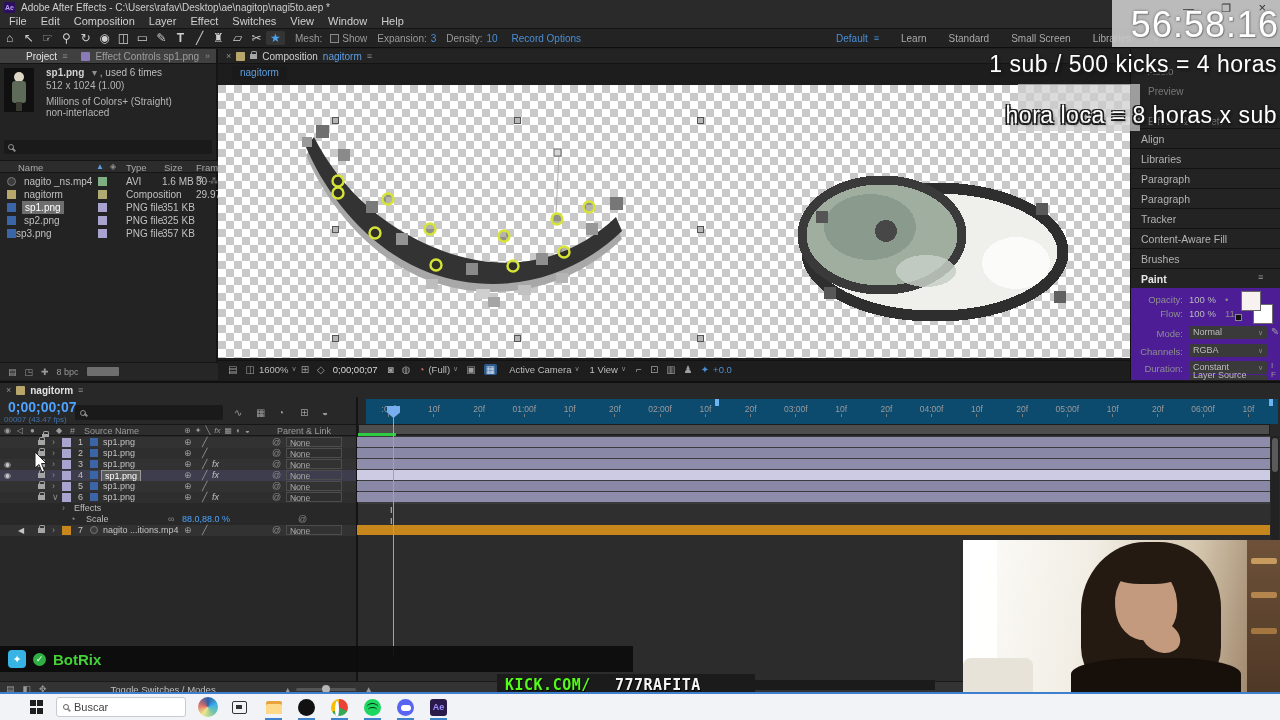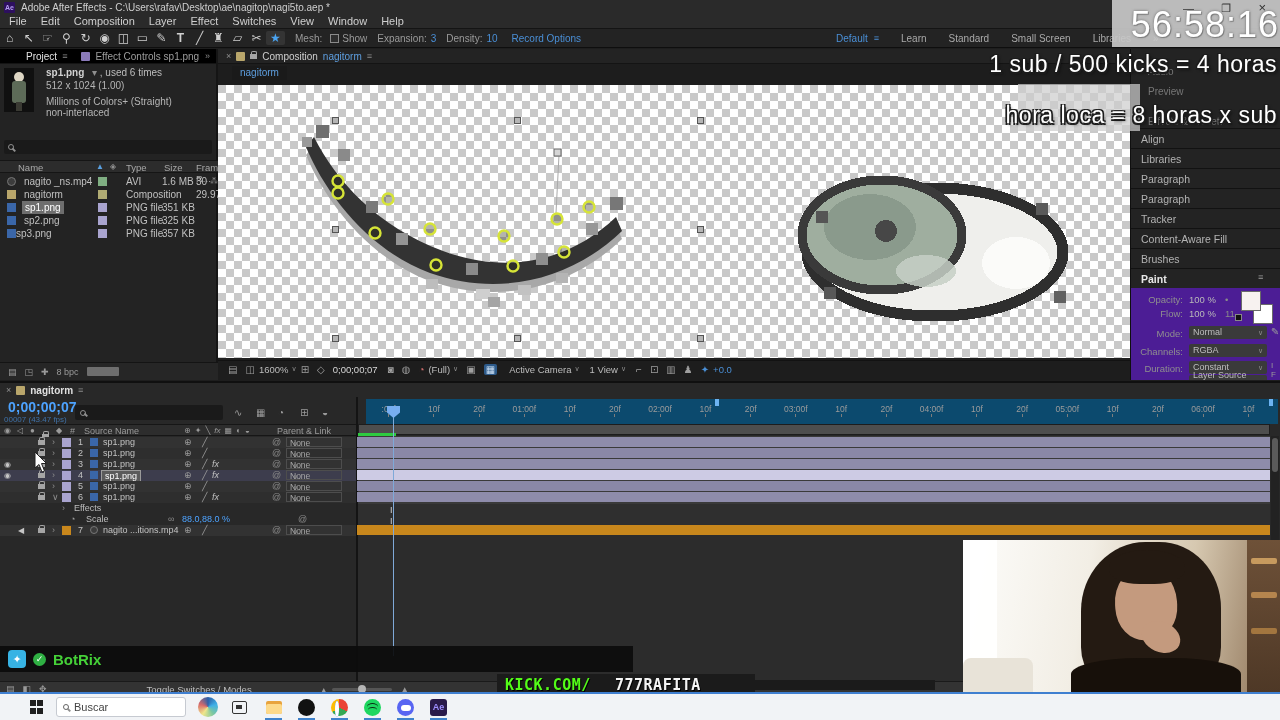--- a/index.html
+++ b/index.html
@@ -111,21 +111,21 @@
     <span style="color:#4a8fd6;font-size:9px;margin-left:6px">≡</span>
     <span class="ws">Learn</span>
     <span class="ws">Standard</span>
     <span class="ws">Small Screen</span>
     <span class="ws">Libraries</span>
     <span class="ws">»</span>
   </div>
 
   <div class="abs panel" style="left:0;top:49px;width:218px;height:331px;border-right:2px solid #151515">
 
-    <div class="flex" style="height:15px;background:#000000;border-bottom:1px solid #141414">
+    <div class="flex" style="height:15px;background:#404040;border-bottom:1px solid #141414">
       <span class="ptab" style="margin-left:26px;color:#e3e3e3">Project</span>
       <span style="font-size:9px;color:#8a8a8a;margin-left:5px">≡</span>
       <span style="width:9px;height:9px;background:#8a7ab8;border-radius:1px;margin-left:14px"></span>
       <span class="ptab" style="margin-left:5px;color:#9d9d9d">Effect Controls sp1.png</span>
       <span style="margin-left:auto;margin-right:6px;color:#8a8a8a;font-size:9px">»</span>
     </div>
 
     <div class="abs" style="left:4px;top:19px;width:30px;height:44px;background:#101010;overflow:hidden">
       <div class="abs" style="left:10px;top:4px;width:10px;height:10px;border-radius:50%;background:#ddd6c4"></div>
       <div class="abs" style="left:8px;top:13px;width:14px;height:22px;background:#5d6b58;border-radius:3px"></div>
@@ -597,21 +597,21 @@
     <div class="abs" style="left:387px;top:23px;width:13px;height:12px;background:#77aef0;clip-path:polygon(0 0,100% 0,100% 55%,50% 100%,0 55%);z-index:6"></div>
 
     <div class="abs" style="left:1271px;top:53px;width:8px;height:240px;background:#222">
       <div class="abs" style="left:1px;top:2px;width:6px;height:34px;background:#5a5a5a;border-radius:3px"></div>
     </div>
 
     <div class="abs flex" style="left:0;top:298px;width:1280px;height:15px;background:#333;border-top:1px solid #1a1a1a">
       <span style="font-size:9px;color:#9a9a9a;margin-left:6px">▤</span>
       <span style="font-size:9px;color:#9a9a9a;margin-left:8px">◧</span>
       <span style="font-size:9px;color:#9a9a9a;margin-left:8px">✥</span>
-      <span style="font-size:9.5px;color:#bdbdbd;margin-left:100px">Toggle Switches / Modes</span>
+      <span style="font-size:9.5px;color:#bdbdbd;margin-left:64px">Toggle Switches / Modes</span>
       <span style="font-size:8px;color:#9a9a9a;margin-left:70px">▴</span>
       <span style="width:60px;height:3px;background:#555;border-radius:2px;margin-left:6px;position:relative">
           <span class="abs" style="left:26px;top:-3px;width:8px;height:8px;background:#b5b5b5;border-radius:50%"></span>
         </span>
       <span style="font-size:10px;color:#9a9a9a;margin-left:8px">▲</span>
     </div>
   </div>
 
   <svg class="abs" style="left:34px;top:452px;z-index:40" width="16" height="22">
     <polygon points="1,0 1,16 5,12.5 8,20 10.5,19 7.5,11.5 12.5,11.5" fill="#ffffff" stroke="#222" stroke-width="1"></polygon>

